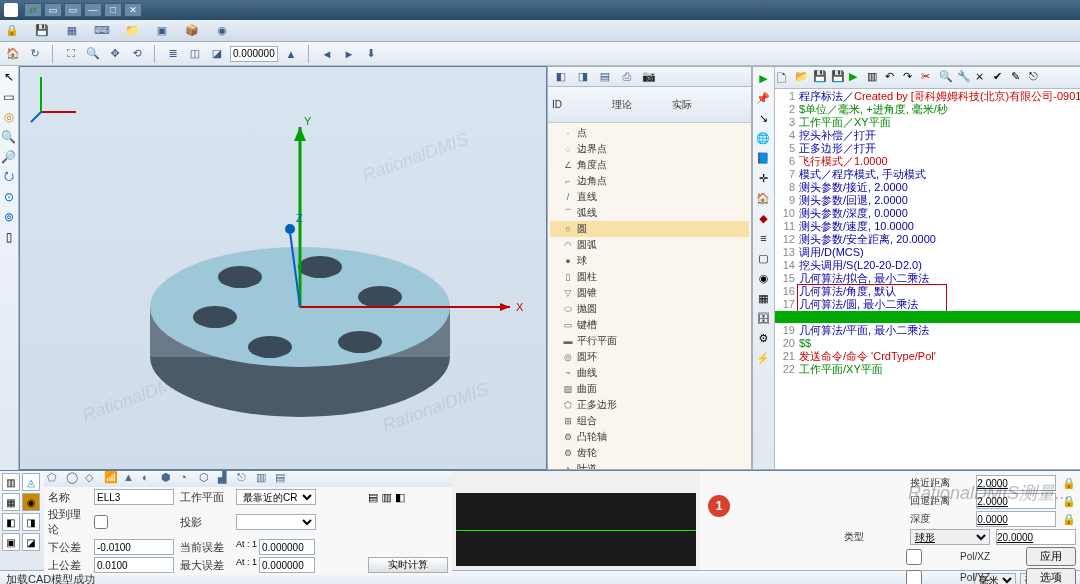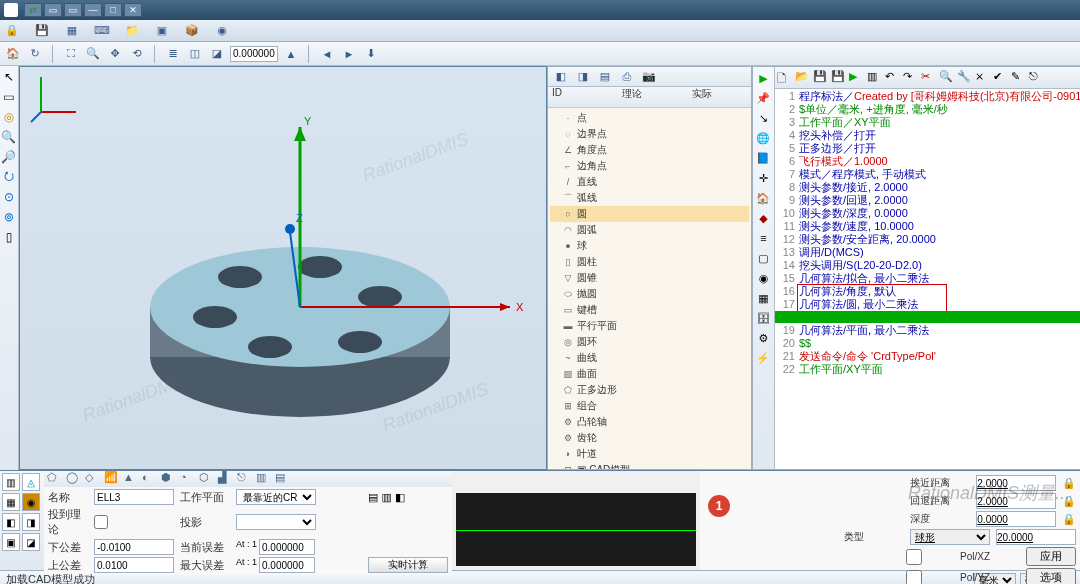--- a/index.html
+++ b/index.html
@@ -20,21 +20,21 @@
 
 .main-area { display: flex; height: 404px; }
 .left-tool-strip { width: 22px; background: linear-gradient(#f4f8fc, #e0e8f0); border-right: 1px solid #b0bcc8; display: flex; flex-direction: column; padding: 2px 0; gap: 2px; align-items: center; }
 .left-tool-strip .vt-icon { width: 18px; height: 18px; display: flex; align-items: center; justify-content: center; cursor: pointer; font-size: 12px; }
 
 .viewport { flex: 0 0 528px; background: linear-gradient(#d8e4f0, #d0dce8); position: relative; border: 1px solid #6080a0; overflow: hidden; }
 .viewport svg { position: absolute; top: 0; left: 0; }
 .watermark-text { position: absolute; color: rgba(100,120,140,0.15); font-size: 18px; font-style: italic; transform: rotate(-20deg); pointer-events: none; }
 
 .center-panel { flex: 0 0 205px; background: #faf6ee; border: 1px solid #a0b0c0; display: flex; flex-direction: column; }
-.center-panel .cp-header { height: 21px; background: linear-gradient(#f4f8fc, #e0e8f0); display: flex; border-bottom: 1px solid #c0c8d0; gap: 10px; }
+.center-panel .cp-header { height: 36px; background: linear-gradient(#f4f8fc, #e0e8f0); display: flex; align-items: center; border-bottom: 1px solid #c0c8d0; }
 .center-panel .cp-header span { flex: 0 0 60px; padding-left: 4px; font-size: 10px; color: #333; }
 .center-panel .cp-body { flex: 1; overflow: auto; padding: 2px; }
 .tree-item { display: flex; align-items: center; height: 16px; font-size: 10px; color: #333; cursor: pointer; padding-left: 12px; }
 .tree-item .ti-icon { width: 12px; height: 12px; margin-right: 3px; display: flex; align-items: center; justify-content: center; font-size: 9px; color: #666; }
 .tree-item.sel { background: #f8e0a8; }
 
 .right-panel { flex: 1; display: flex; background: #fff; border: 1px solid #a0b0c0; }
 .rp-tool-strip { width: 22px; background: linear-gradient(#f4f8fc, #e0e8f0); border-right: 1px solid #b0bcc8; display: flex; flex-direction: column; padding: 2px 0; gap: 2px; align-items: center; }
 .rp-tool-strip .vt-icon { width: 18px; height: 18px; display: flex; align-items: center; justify-content: center; cursor: pointer; font-size: 11px; }
 .rp-content { flex: 1; display: flex; flex-direction: column; }

